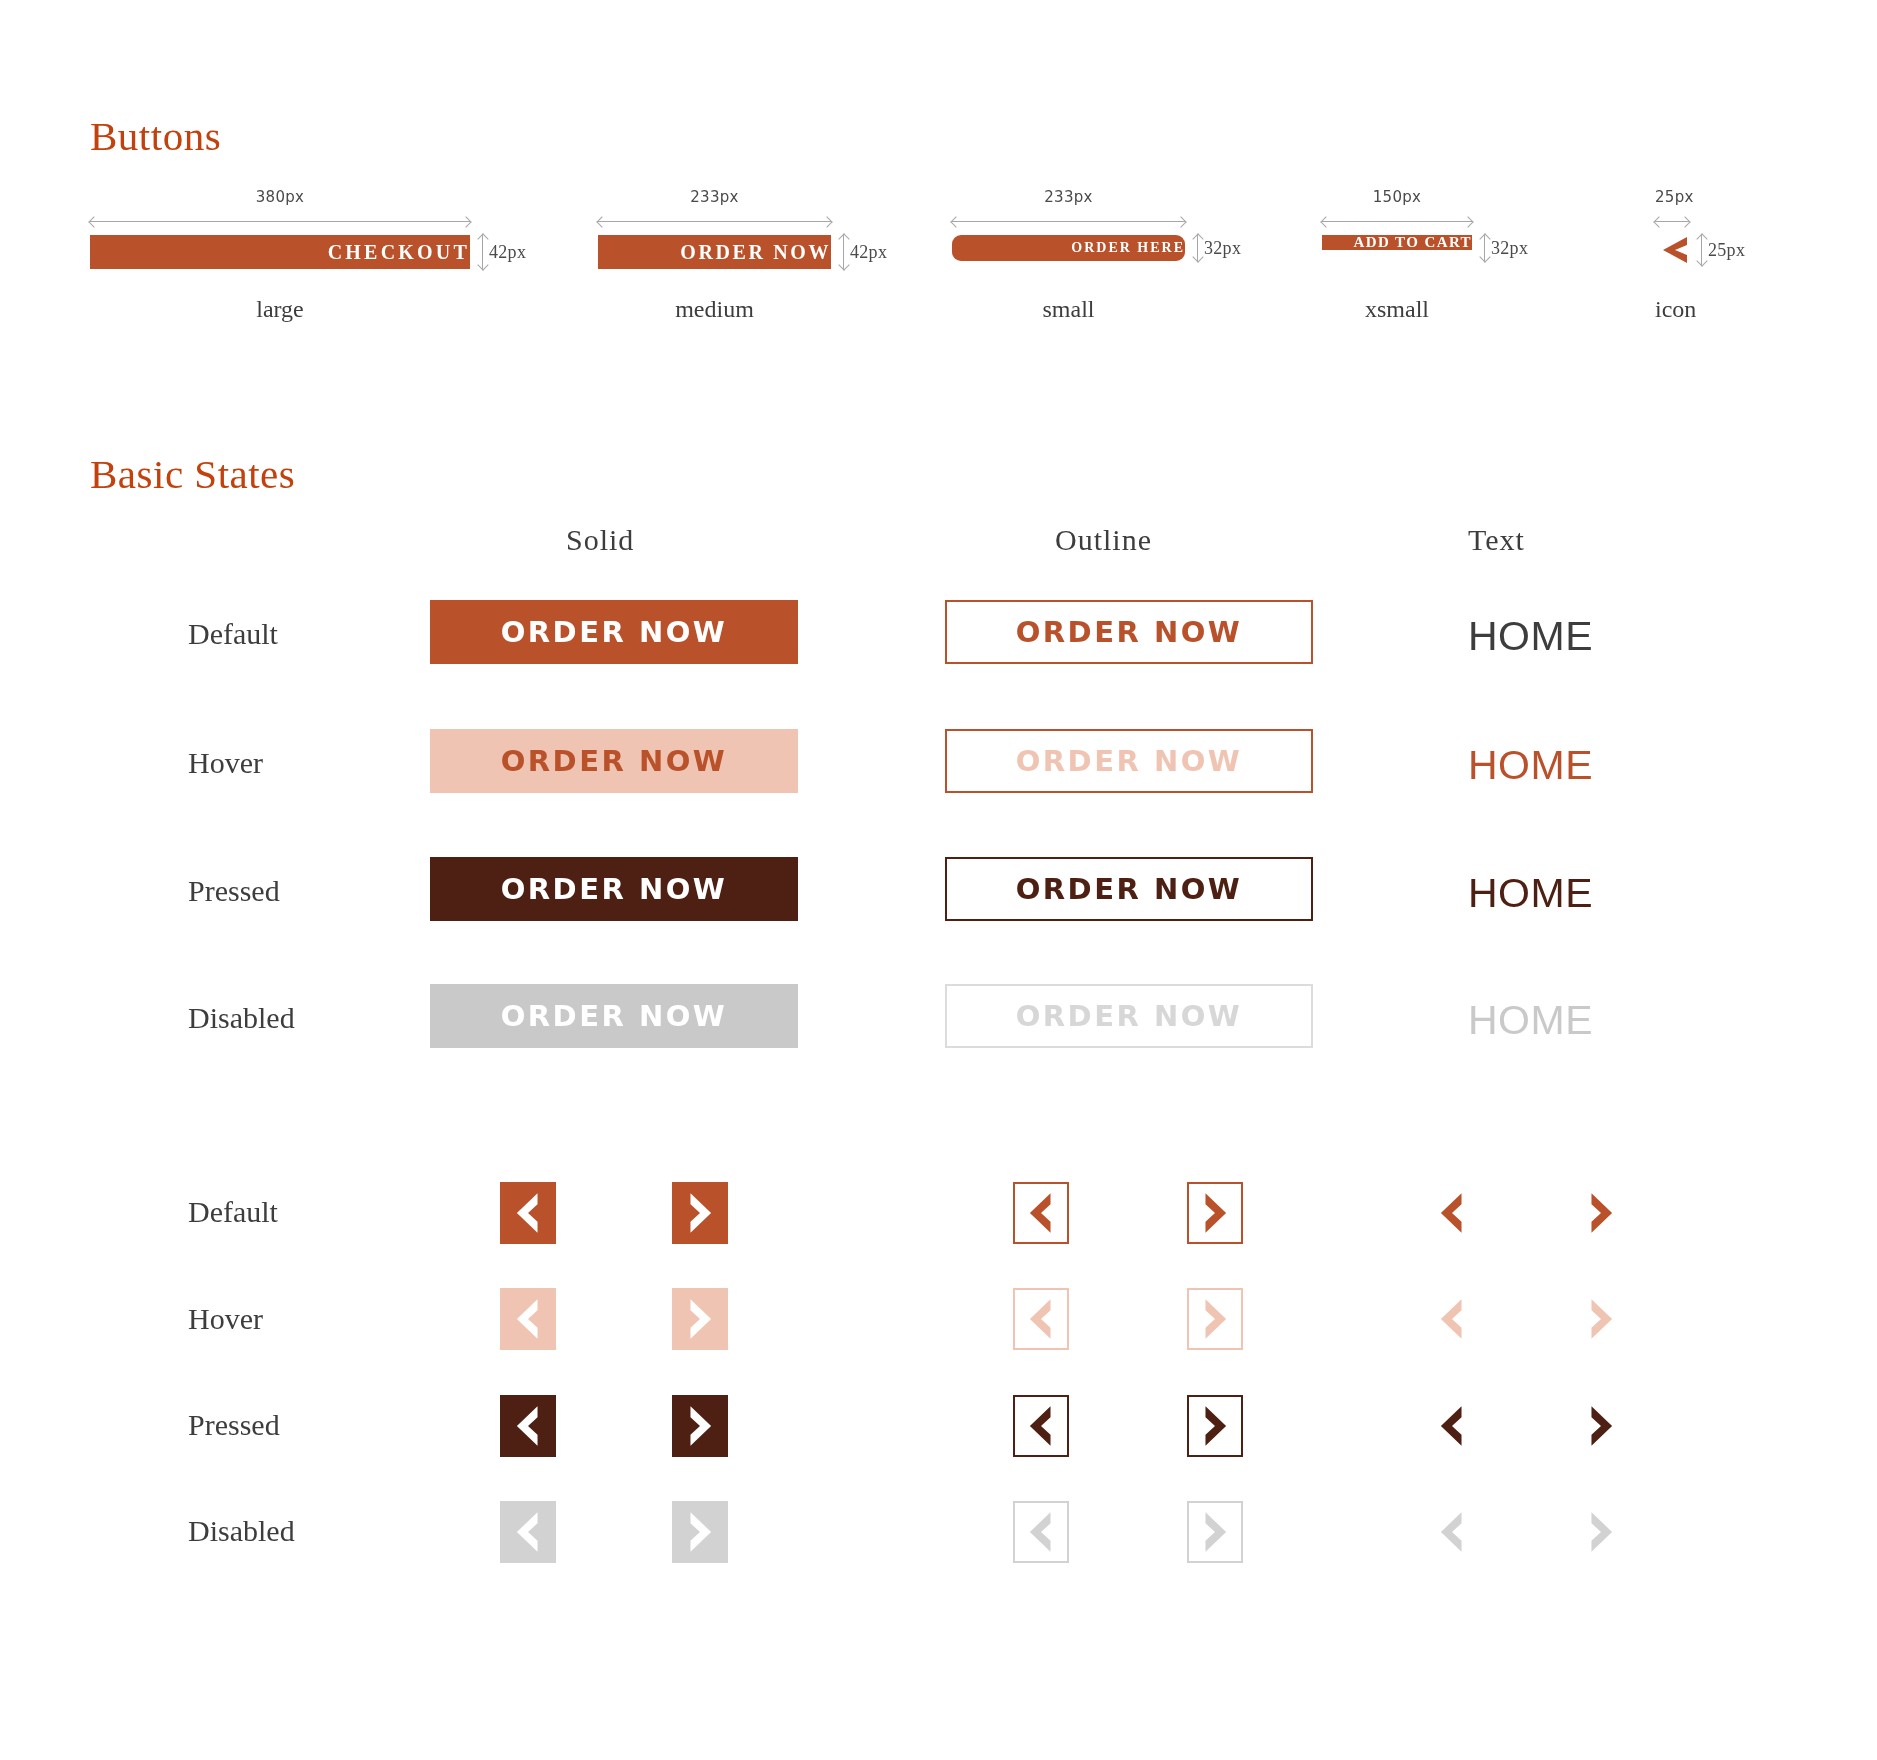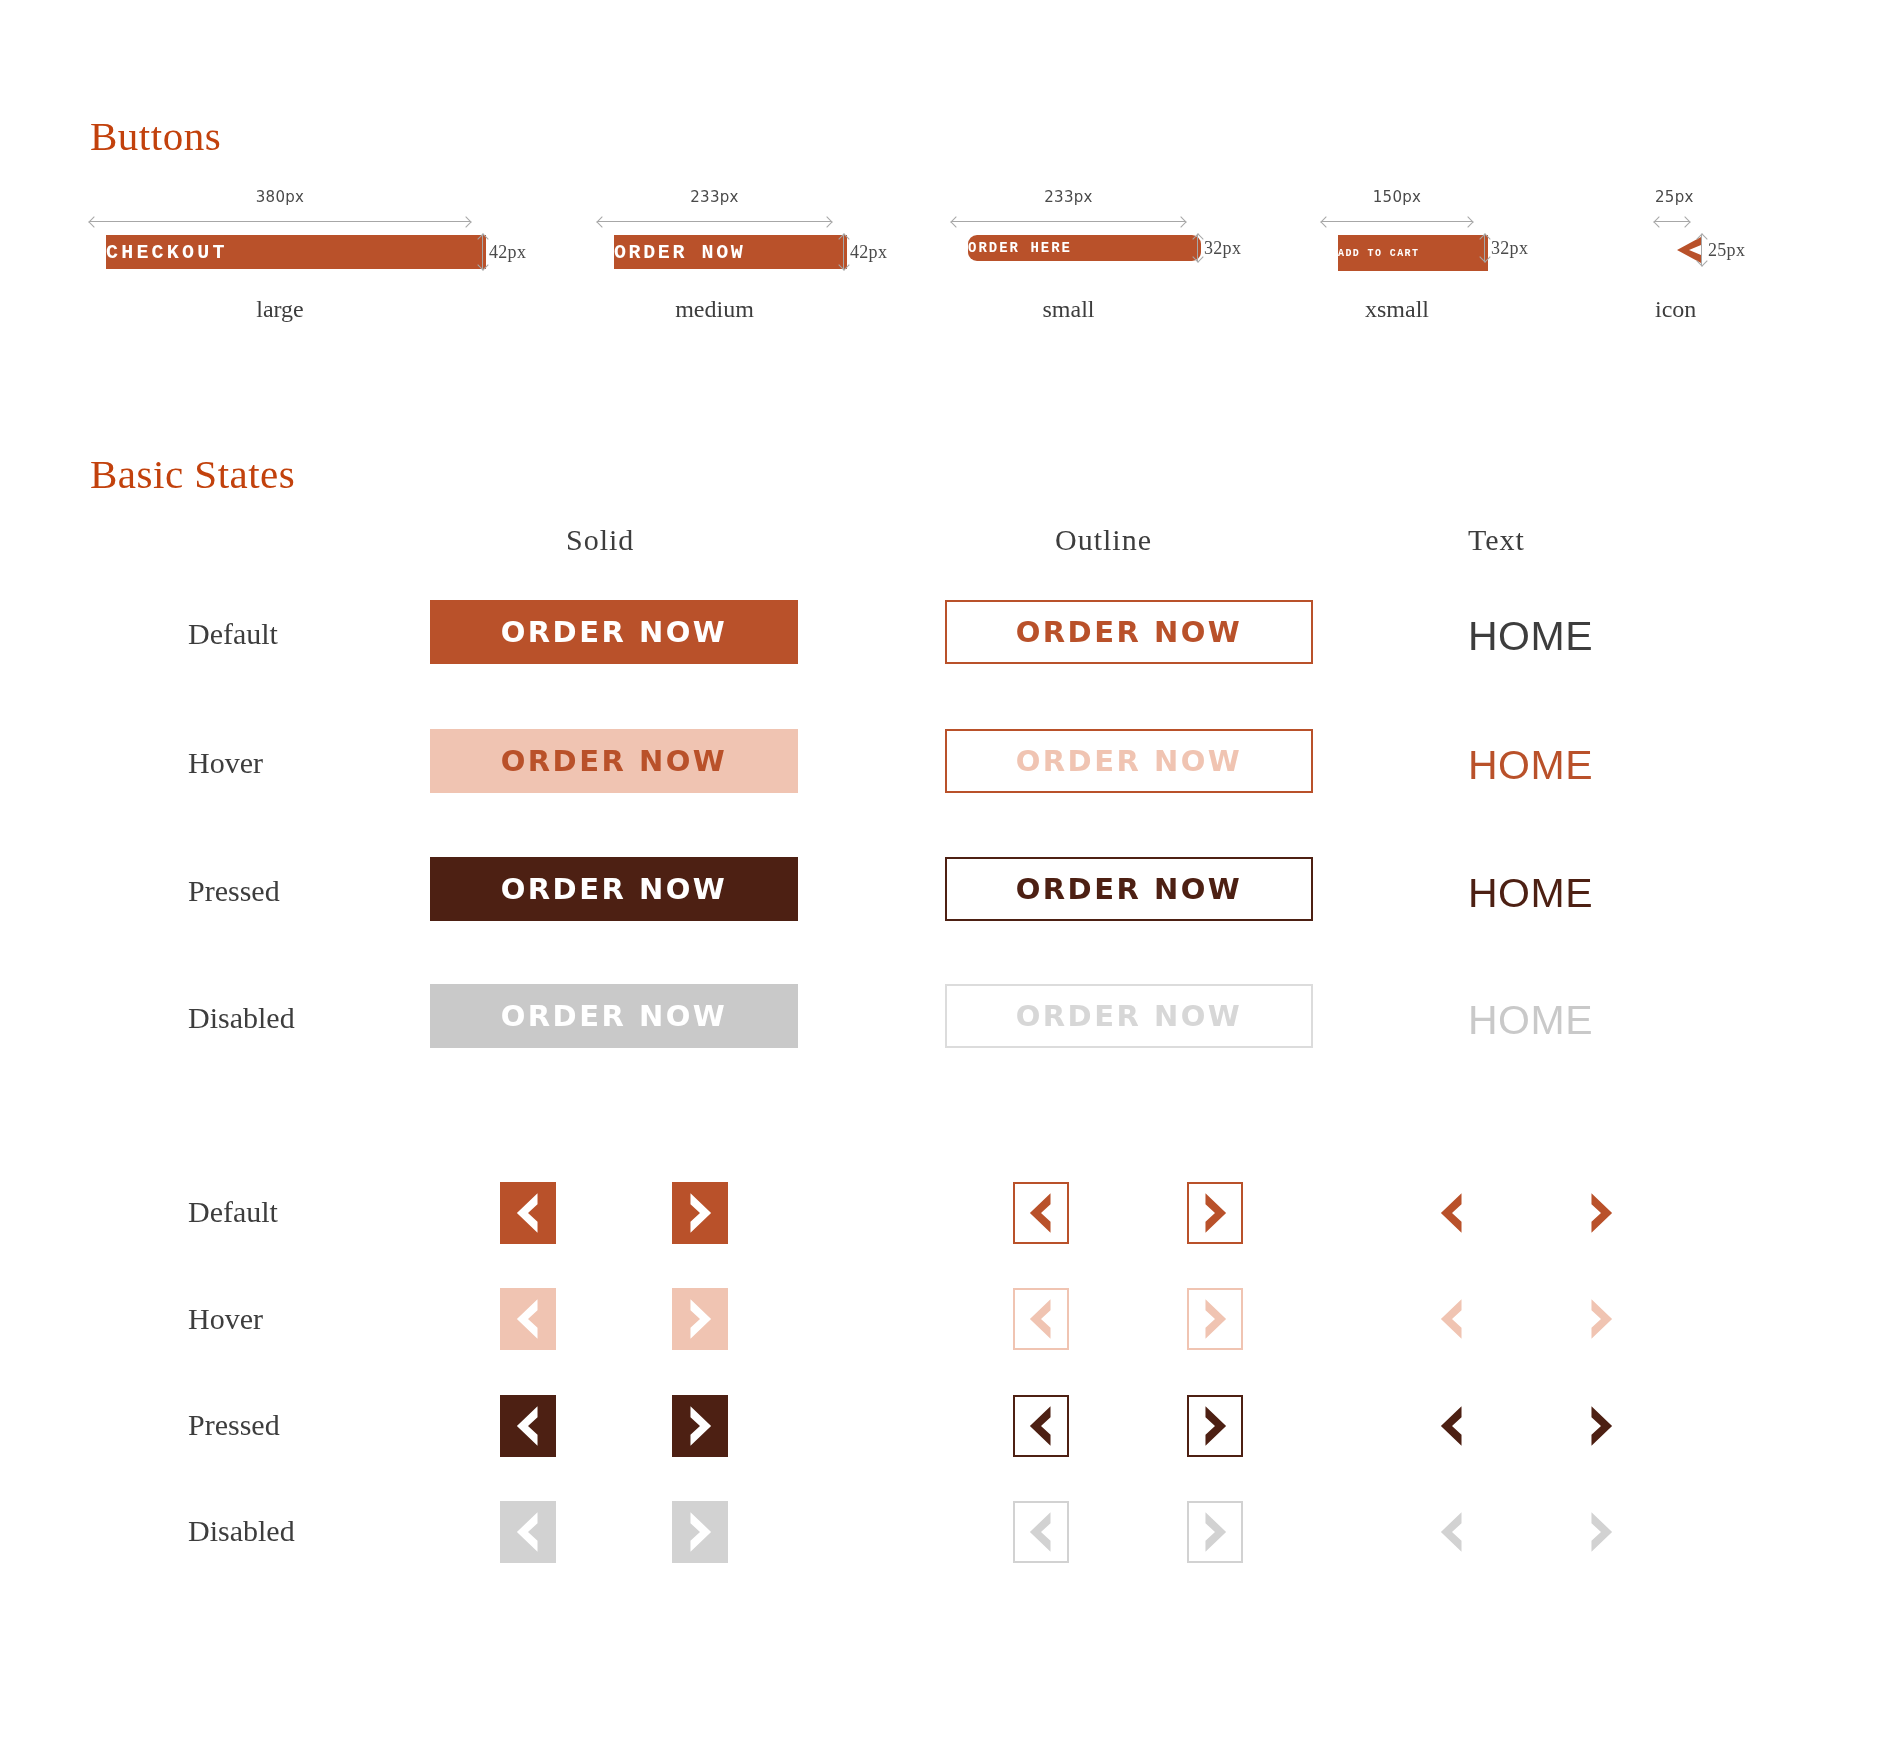--- a/index.html
+++ b/index.html
@@ -42,25 +42,25 @@
   .dim-line-h::after { right: 0; transform: rotate(135deg); }
 
   .spec-wlabel {
     position: absolute; top: -2px; left: 0; width: 100%;
     text-align: center;
     font-family: "DejaVu Sans", sans-serif;
     font-size: 15px; color: #4a4a4a; letter-spacing: 0.3px;
   }
 
   .spec-btn {
-    position: absolute; left: 16px; top: 45px;
+    position: absolute; left: 0; top: 45px;
     background: #b9512a;
     color: #ffffff;
-    display: flex; align-items: center; justify-content: flex-start;
-    font-family: Liberation Mono, monospace;
+    display: flex; align-items: center; justify-content: flex-end;
+    font-family: Liberation Serif, serif;
     font-weight: 700;
     letter-spacing: 2.2px;
     white-space: nowrap;
   }
 
   .spec-hdim {
     position: absolute;
     display: flex; align-items: center; gap: 6px;
   }
   .dim-line-v { position: relative; width: 1px; background: #a7a7a7; }
@@ -181,21 +181,21 @@
           <div class="dim-line-v" style="height: 26px;"></div>
           <div class="spec-hlabel">32px</div>
         </div>
         <div class="spec-name">small</div>
       </div>
       <div class="spec" style="left: 1322px; width: 150px;">
         <div class="spec-wlabel">150px</div>
         <div class="spec-dimline" style="width: 150px;">
           <div class="dim-line-h"></div>
         </div>
-        <div class="spec-btn" style="width: 150px; height: 36px; font-size: 10px; letter-spacing: 1.4px;">
+        <div class="spec-btn" style="width: 150px; height: 15px; font-size: 15px; letter-spacing: 1.4px;">
           <span>ADD TO CART</span>
         </div>
         <div class="spec-hdim" style="left: 162px; top: 45px; height: 26px;">
           <div class="dim-line-v" style="height: 26px;"></div>
           <div class="spec-hlabel">32px</div>
         </div>
         <div class="spec-name">xsmall</div>
       </div>
       <div class="spec" style="left: 1655px; width: 34px;">
         <div class="spec-wlabel">25px</div>

